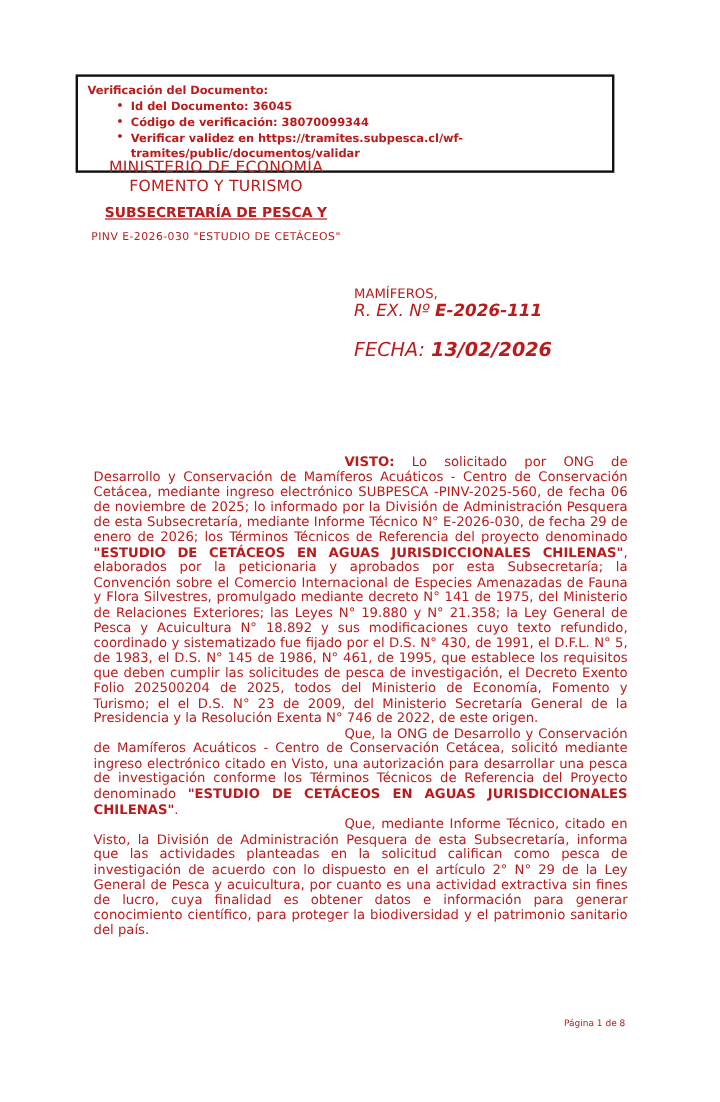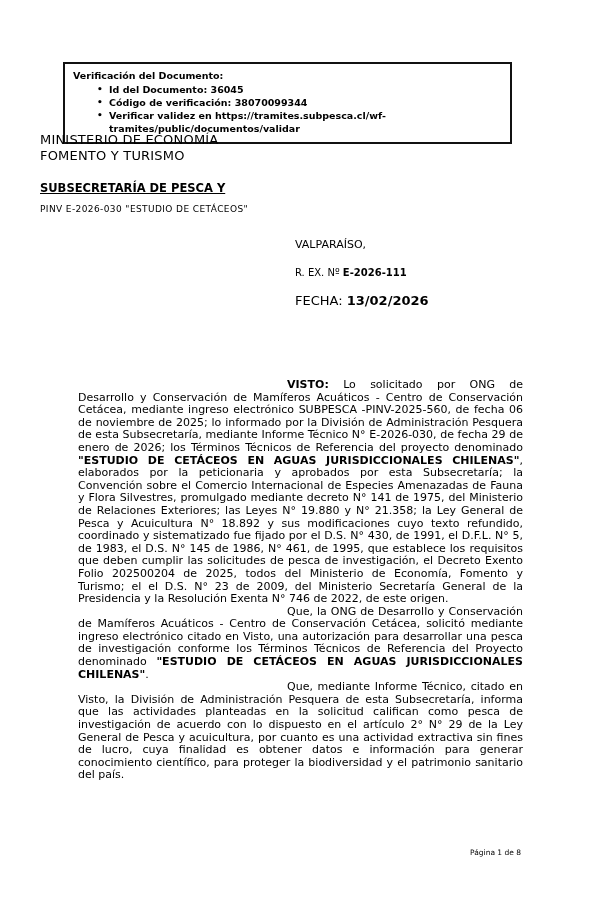--- a/index.html
+++ b/index.html
@@ -1,21 +1,21 @@
 <!DOCTYPE html>
 <html><head>
 <meta charset="utf-8">
 <style>
   html, body { margin: 0; padding: 0; background: #ffffff; }
   .page {
     position: relative;
     width: 600px;
     height: 918px;
     background: #ffffff;
-    color: #000000;
+    color: #b91c1c;
     font-family: "DejaVu Sans", "Liberation Sans", sans-serif;
     overflow: hidden;
   }
   .b { font-weight: bold; }
 
   
   .verify-box {
     position: absolute;
     left: 63px; top: 62px;
     width: 429px;
@@ -31,37 +31,37 @@
   .verify-list li .bullet {
     position: absolute; left: 0; top: 0;
     font-size: 9px;
   }
 
   
   .org-header {
     position: absolute;
     left: 40px; top: 132px;
     width: 280px;
-    text-align: left;
+    text-align: center;
   }
   .ministry { font-size: 13px; line-height: 16px; letter-spacing: 0.2px; }
   .subsec {
-    margin-top: 17px;
+    margin-top: 6px;
     font-size: 11.5px; line-height: 14px;
     font-weight: bold;
     text-decoration: underline;
   }
   .proj-ref { margin-top: 9px; font-size: 9px; letter-spacing: 0.4px; }
 
   
   .title-block { position: absolute; left: 295px; top: 221px; width: 233px; }
   .subject { font-size: 11px; line-height: 13px; text-align: justify; }
   .city { margin-top: 17px; font-size: 11px; }
-  .rex { margin-top: 16px; font-size: 10px; }
-  .fecha { margin-top: 15px; font-size: 13px; }
+  .rex { font-size: 14px; font-style: italic; }
+  .fecha { margin-top: 15px; font-size: 16px; font-style: italic; }
 
   
   .body-text {
     position: absolute;
     left: 78px; top: 379px;
     width: 445px;
     font-size: 11px;
     line-height: 12.6px;
     text-align: justify;
   }
@@ -111,21 +111,21 @@
       <div>MINISTERIO DE ECONOMÍA</div>
       <div>FOMENTO Y TURISMO</div>
     </div>
     <div class="subsec">
       <div>SUBSECRETARÍA DE PESCA Y</div>
     </div>
     <div class="proj-ref">PINV E-2026-030 "ESTUDIO DE CETÁCEOS"</div>
   </div>
 
   <div class="title-block">
-    <div class="city">VALPARAÍSO,</div>
+    <div class="city">MAMÍFEROS,</div>
     <div class="rex"><span>R. EX. Nº </span><span class="b">E-2026-111</span></div>
     <div class="fecha"><span>FECHA: </span><span class="b">13/02/2026</span></div>
   </div>
 
   <div class="body-text">
     <p class="indent"><span class="b">VISTO:</span><span> Lo solicitado por ONG de Desarrollo y Conservación de Mamíferos Acuáticos - Centro de Conservación Cetácea, mediante ingreso electrónico SUBPESCA -PINV-2025-560, de fecha 06 de noviembre de 2025; lo informado por la División de Administración Pesquera de esta Subsecretaría, mediante Informe Técnico N° E-2026-030, de fecha 29 de enero de 2026; los Términos Técnicos de Referencia del proyecto denominado </span><span class="b">"ESTUDIO DE CETÁCEOS EN AGUAS JURISDICCIONALES CHILENAS"</span><span>, elaborados por la peticionaria y aprobados por esta Subsecretaría; la Convención sobre el Comercio Internacional de Especies Amenazadas de Fauna y Flora Silvestres, promulgado mediante decreto N° 141 de 1975, del Ministerio de Relaciones Exteriores; las Leyes N° 19.880 y N° 21.358; la Ley General de Pesca y Acuicultura N° 18.892 y sus modificaciones cuyo texto refundido, coordinado y sistematizado fue fijado por el D.S. N° 430, de 1991, el D.F.L. N° 5, de 1983, el D.S. N° 145 de 1986, N° 461, de 1995, que establece los requisitos que deben cumplir las solicitudes de pesca de investigación, el Decreto Exento Folio 202500204 de 2025, todos del Ministerio de Economía, Fomento y Turismo; el el D.S. N° 23 de 2009, del Ministerio Secretaría General de la Presidencia y la Resolución Exenta N° 746 de 2022, de este origen.</span></p>
     <p class="indent"><span>Que, la ONG de Desarrollo y Conservación de Mamíferos Acuáticos - Centro de Conservación Cetácea, solicitó mediante ingreso electrónico citado en Visto, una autorización para desarrollar una pesca de investigación conforme los Términos Técnicos de Referencia del Proyecto denominado </span><span class="b">"ESTUDIO DE CETÁCEOS EN AGUAS JURISDICCIONALES CHILENAS"</span><span>.</span></p>
     <p class="indent"><span>Que, mediante Informe Técnico, citado en Visto, la División de Administración Pesquera de esta Subsecretaría, informa que las actividades planteadas en la solicitud califican como pesca de investigación de acuerdo con lo dispuesto en el artículo 2° N° 29 de la Ley General de Pesca y acuicultura, por cuanto es una actividad extractiva sin fines de lucro, cuya finalidad es obtener datos e información para generar conocimiento científico, para proteger la biodiversidad y el patrimonio sanitario del país.</span></p>
   </div>
 

